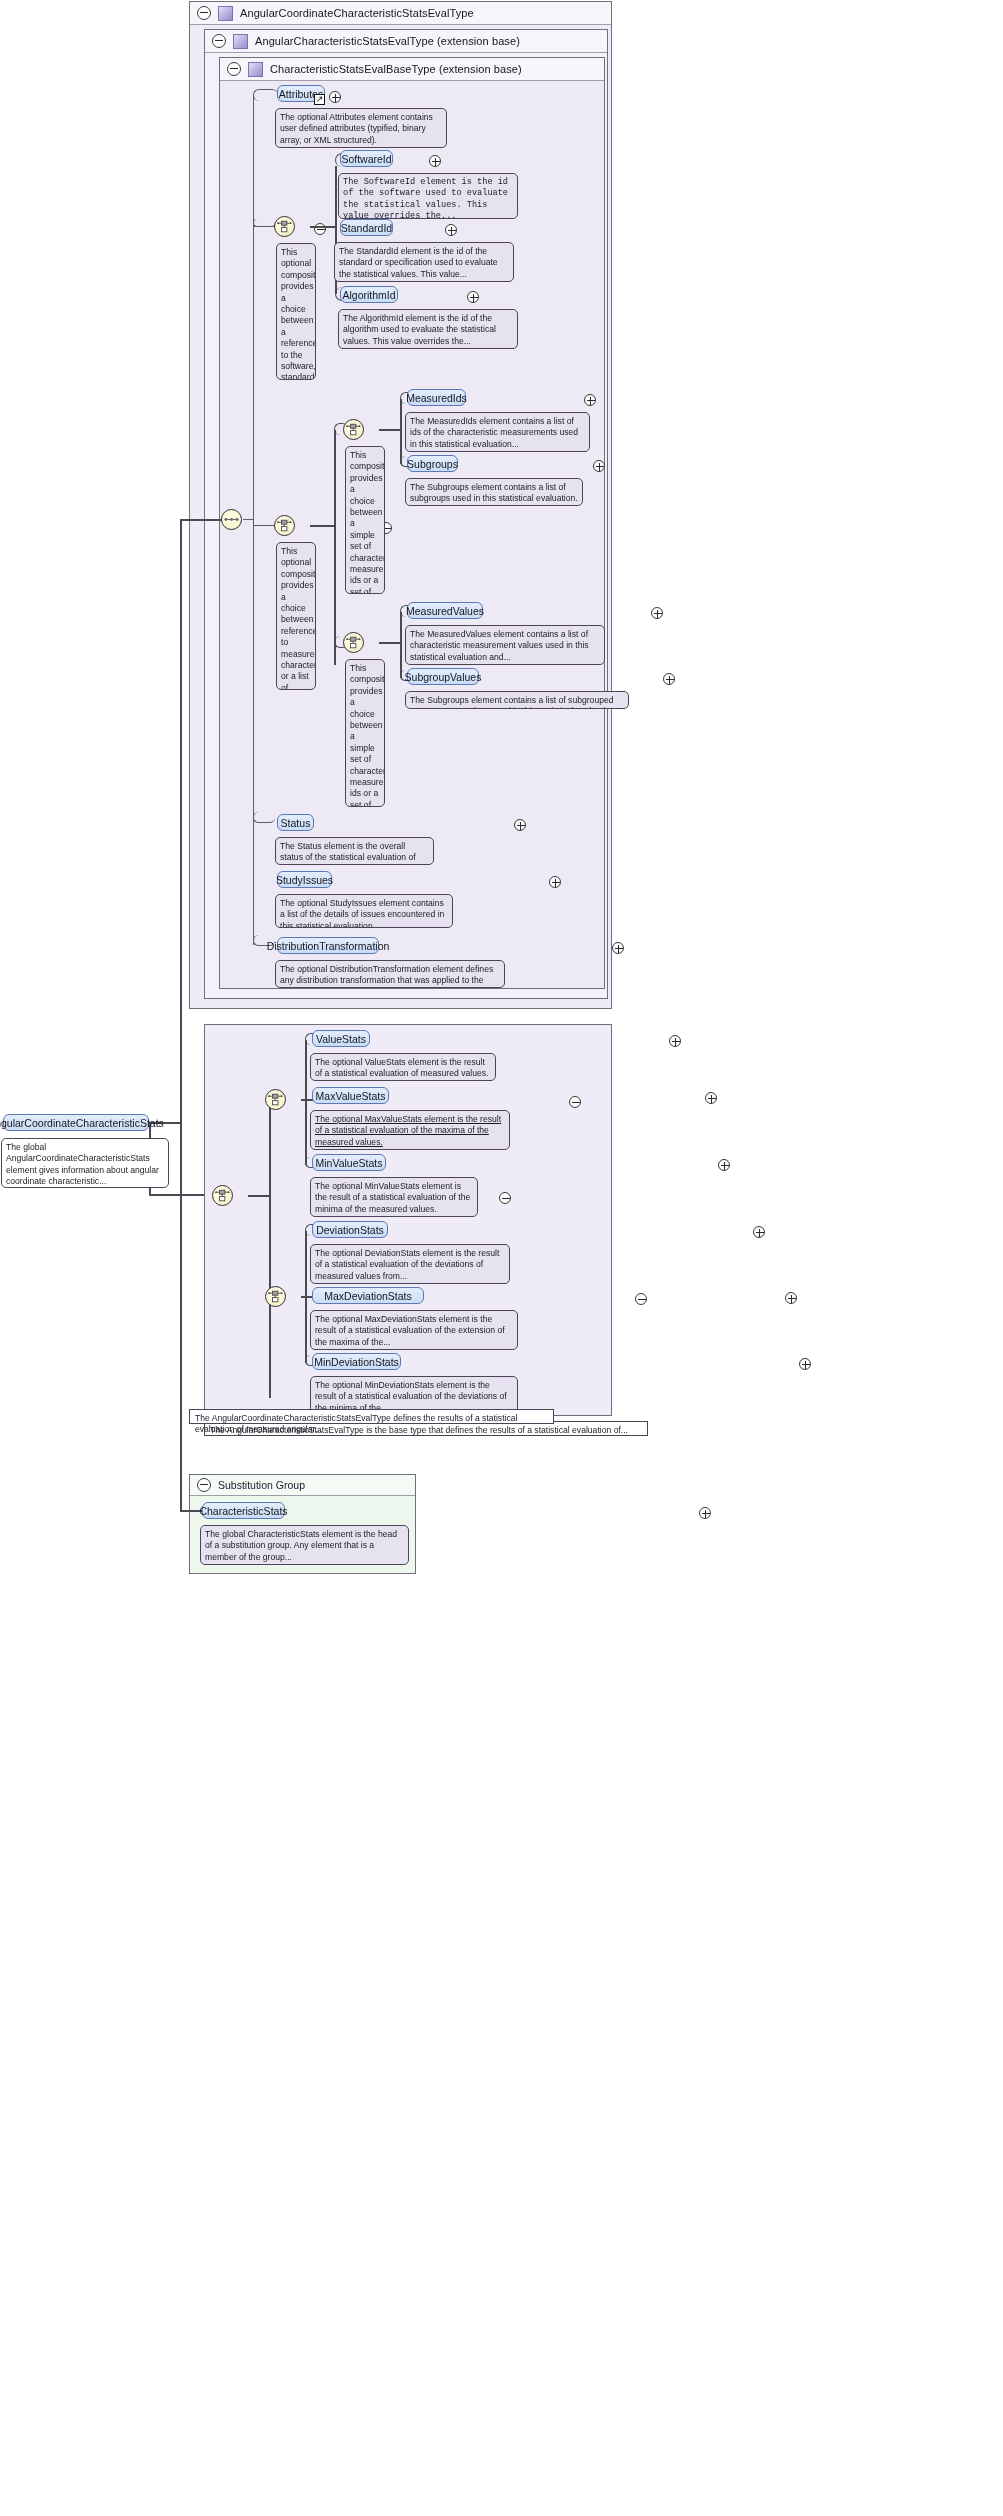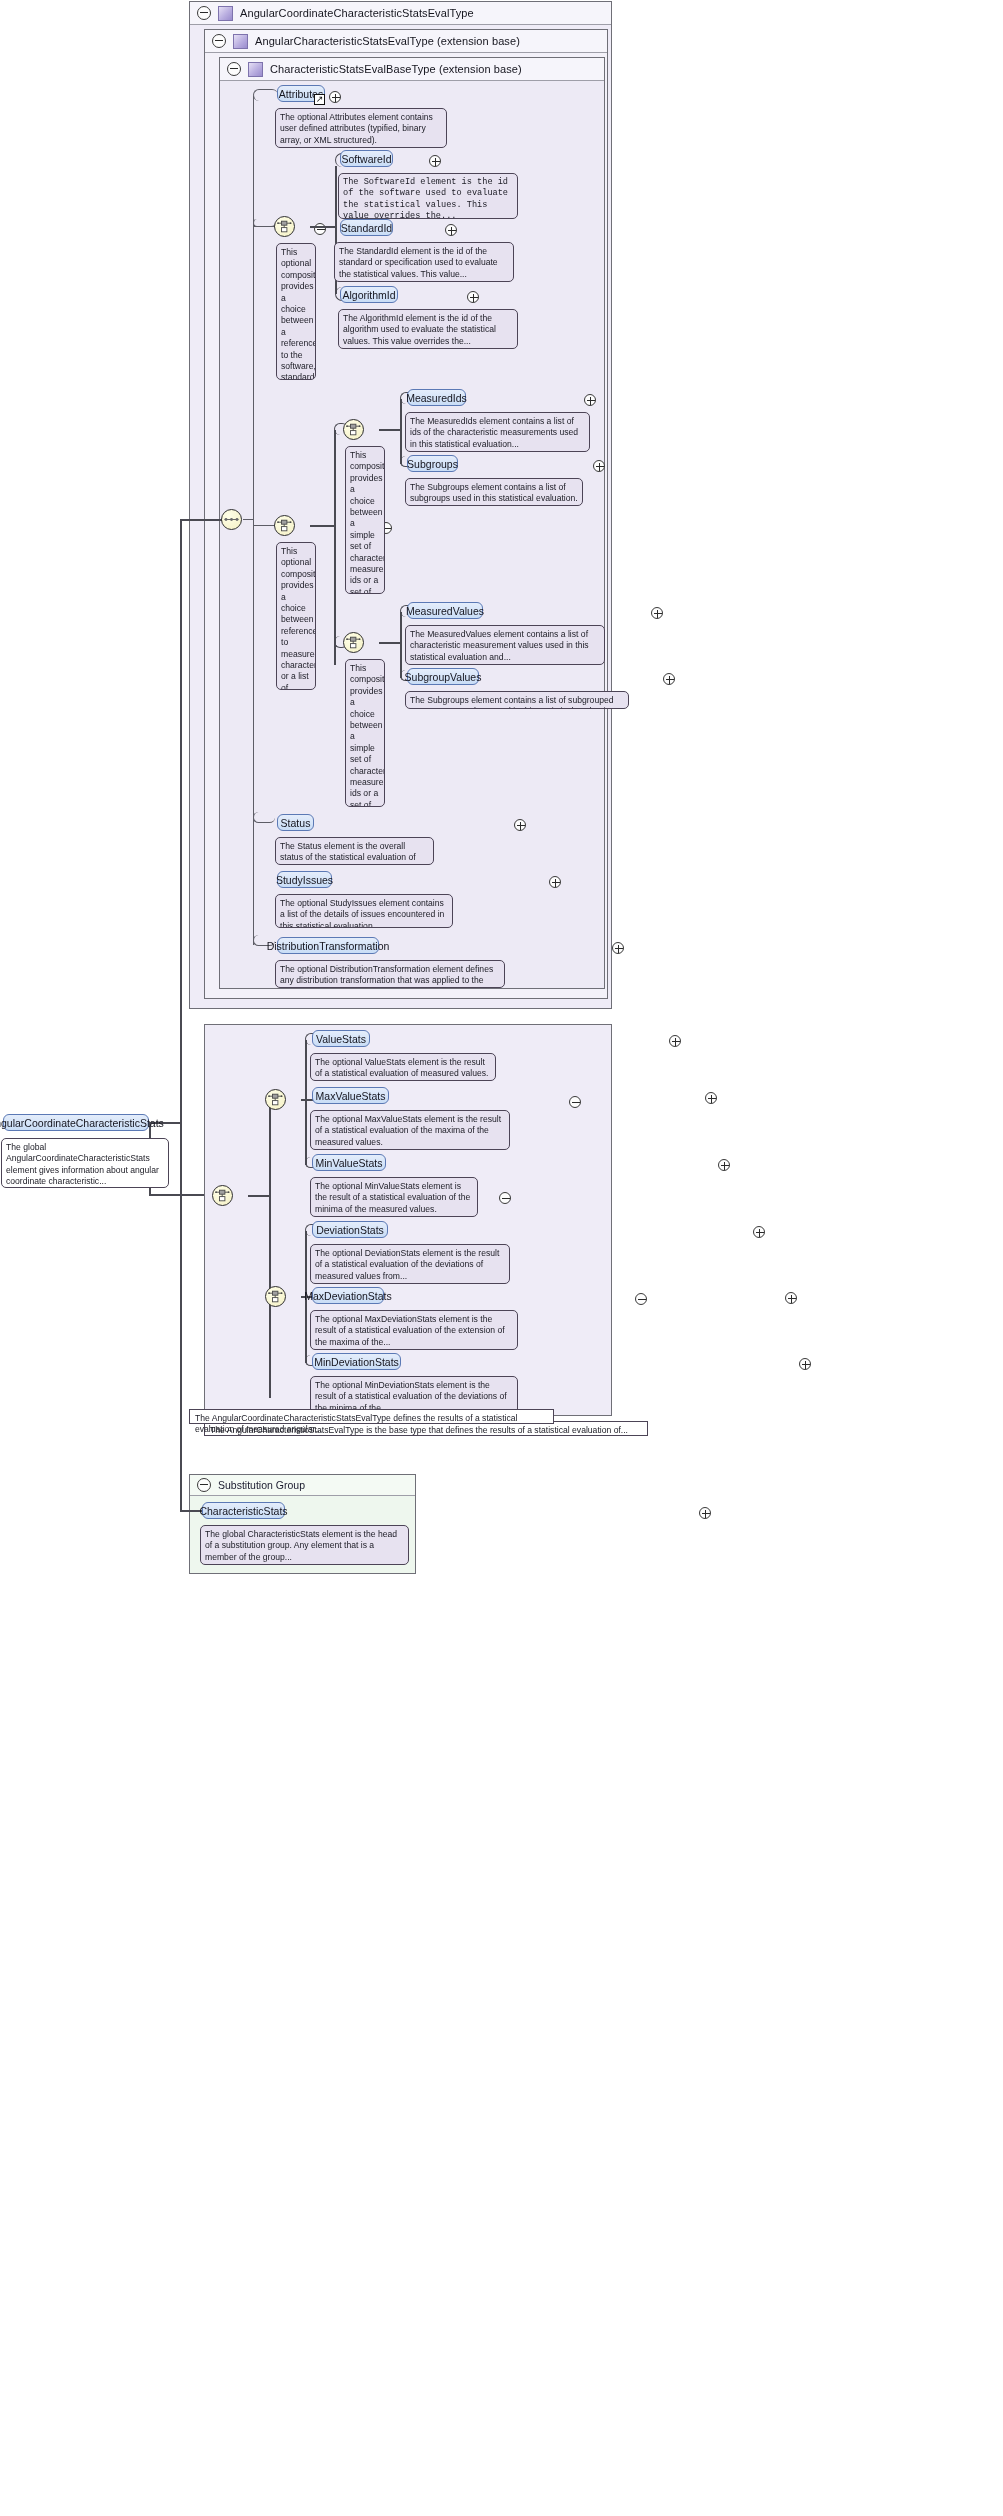--- a/index.html
+++ b/index.html
@@ -452,21 +452,21 @@
   <span class="pm plus abs" style="left:373px;top:1033px;"></span>
   <div class="doc abs" style="left:310px;top:1053px;width:186px;height:28px;">
     <span class="tail"></span>
     <span>The optional ValueStats element is the result of a statistical evaluation of measured values.</span>
   </div>
 
   <div class="node abs" style="left:312px;top:1087px;width:77px;">
     <span>MaxValueStats</span>
   </div>
   <span class="pm plus abs" style="left:392px;top:1090px;"></span>
-  <div class="doc abs" style="left:310px;top:1110px;width:200px;height:40px;">
+  <div class="doc abs" style="left:310px;top:1110px;width:200px;height:40px;text-decoration:underline;">
     <span class="tail"></span>
     <span>The optional MaxValueStats element is the result of a statistical evaluation of the maxima of the measured values.</span>
   </div>
 
   <div class="elbow bl abs" style="left:305px;top:1157px;width:16px;height:11px;border-color:#4a4a52;"></div>
   <div class="node abs" style="left:312px;top:1154px;width:74px;">
     <span>MinValueStats</span>
   </div>
   <span class="pm plus abs" style="left:389px;top:1157px;"></span>
   <div class="doc abs" style="left:310px;top:1177px;width:168px;height:40px;">
@@ -494,21 +494,21 @@
   <div class="elbow tl abs" style="left:305px;top:1224px;width:16px;height:12px;border-color:#4a4a52;"></div>
   <div class="node abs" style="left:312px;top:1221px;width:76px;">
     <span>DeviationStats</span>
   </div>
   <span class="pm plus abs" style="left:391px;top:1224px;"></span>
   <div class="doc abs" style="left:310px;top:1244px;width:200px;height:40px;">
     <span class="tail"></span>
     <span>The optional DeviationStats element is the result of a statistical evaluation of the deviations of measured values from...</span>
   </div>
 
-  <div class="node abs" style="left:312px;top:1287px;width:72px;">
+  <div class="node abs" style="left:312px;top:1287px;width:112px;">
     <span>MaxDeviationStats</span>
   </div>
   <span class="pm plus abs" style="left:407px;top:1290px;"></span>
   <div class="doc abs" style="left:310px;top:1310px;width:208px;height:40px;">
     <span class="tail"></span>
     <span>The optional MaxDeviationStats element is the result of a statistical evaluation of the extension of the maxima of the...</span>
   </div>
 
   <div class="elbow bl abs" style="left:305px;top:1355px;width:16px;height:11px;border-color:#4a4a52;"></div>
   <div class="node abs" style="left:312px;top:1353px;width:89px;">

